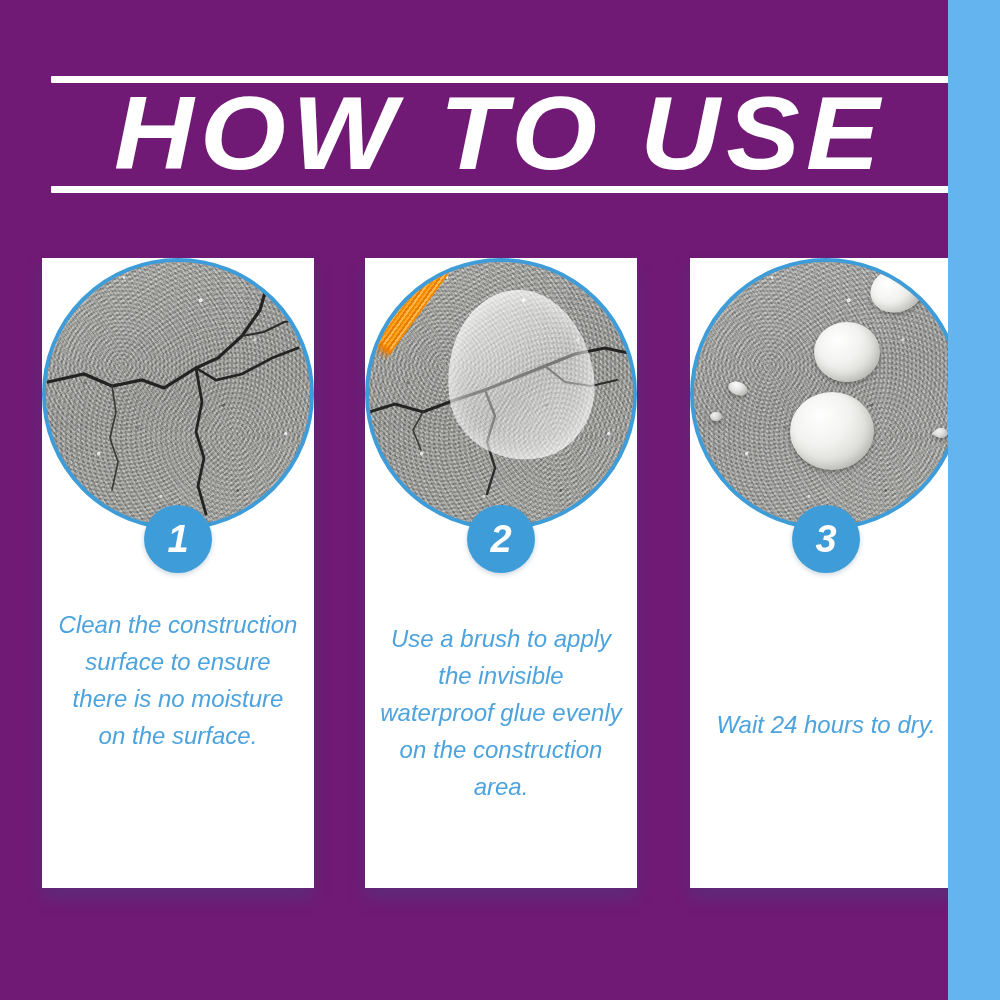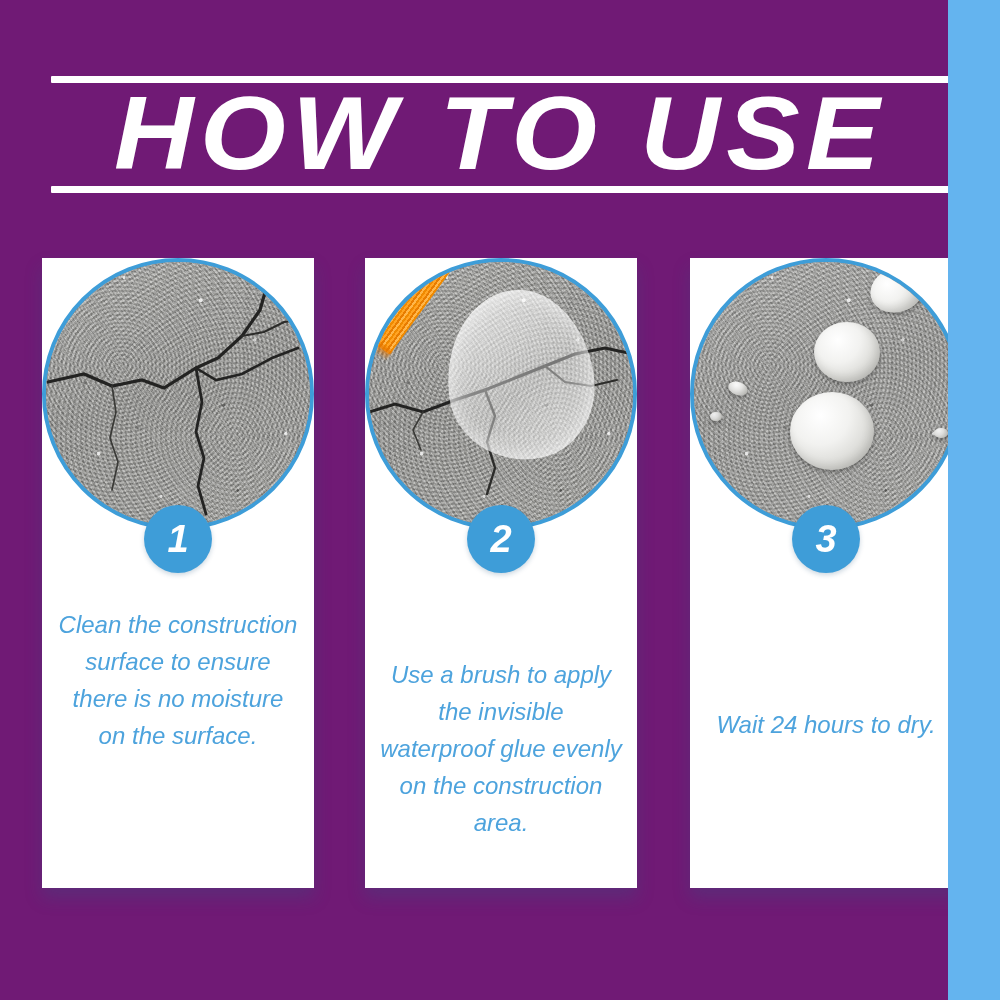--- a/index.html
+++ b/index.html
@@ -223,21 +223,21 @@
     left: 14px;
     width: 244px;
     text-align: center;
     color: #4da3dd;
     font-family: "Liberation Sans", sans-serif;
     font-size: 24px;
     line-height: 37px;
     font-weight: normal;
   }
   .step-1 .card-text { top: 348px; }
-  .step-2 .card-text { top: 362px; margin-top: 36px; }
+  .step-2 .card-text { top: 362px; }
   .step-3 .card-text { top: 428px; margin-top: 20px; }
 </style>
 </head>
 <body>
 
 <div class="poster">
 
   <div class="header">
     <div class="rule rule-top"></div>
     <div class="title">HOW TO USE</div>

